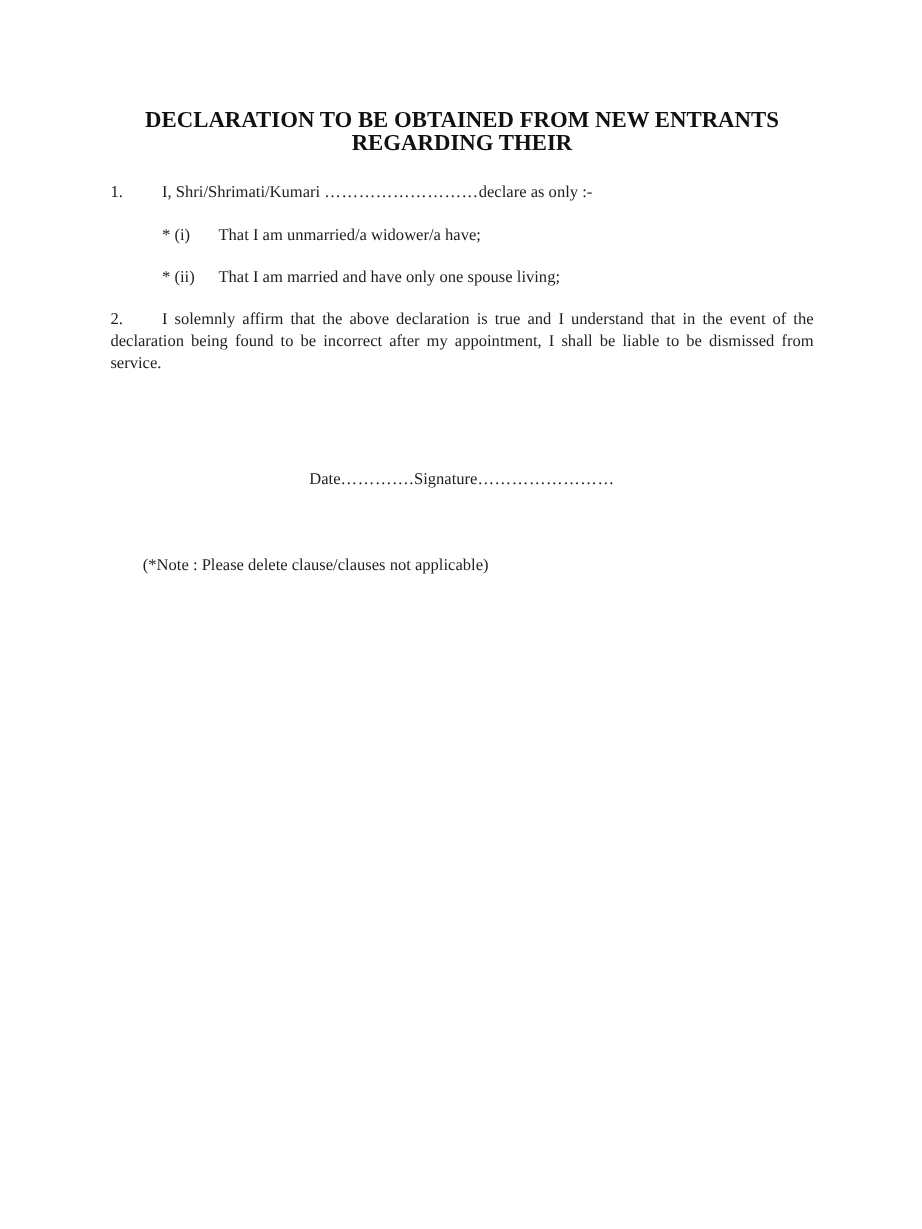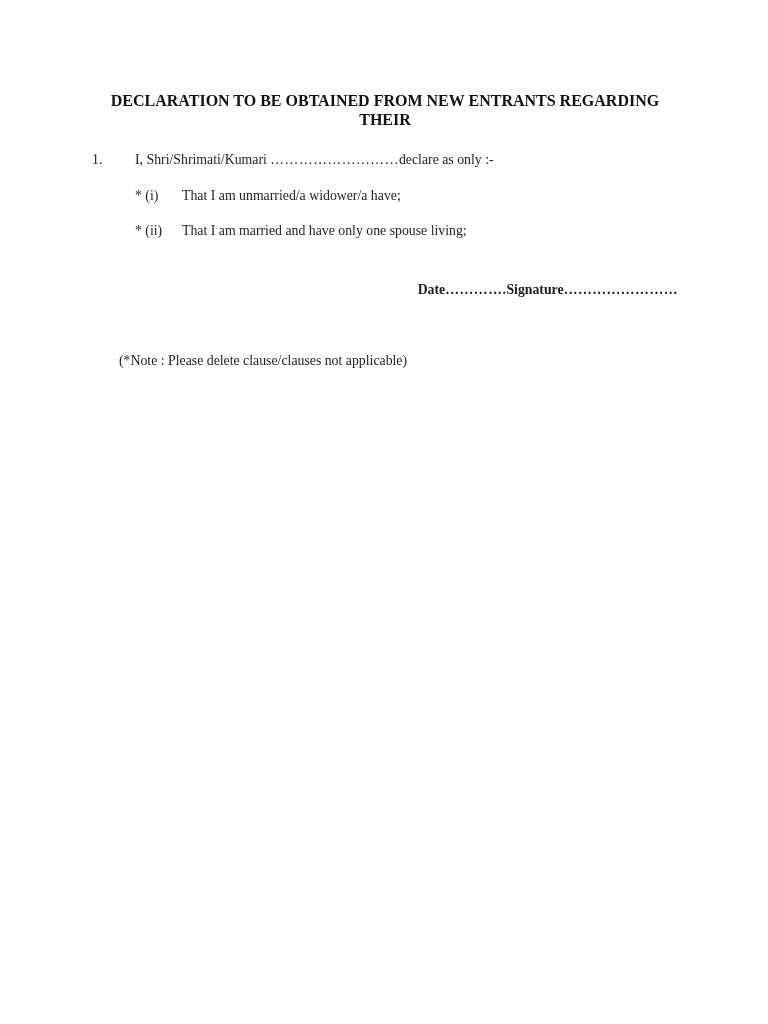--- a/index.html
+++ b/index.html
@@ -15,21 +15,21 @@
     font-size: 13.8px;
     line-height: 18.5px;
     overflow: hidden;
   }
   .content {
     padding: 91px 90px 0 92px; 
   }
   .title {
     text-align: center;
     font-weight: bold;
-    font-size: 16px;
+    font-size: 19px;
     line-height: 19px;
     color: #111111;
   }
   .title-line { display: block; }
   .item1 { margin-top: 22px; }
   .num {
     display: inline-block;
     width: 43px;
   }
   .dots {
@@ -48,23 +48,22 @@
   .clause-text {
     flex: 1;
     text-align: justify;
   }
   .para2 {
     margin-top: 16px;
     text-align: justify;
   }
   .sig-row {
     display: flex;
-    justify-content: flex-end;
-    margin-top: 40px;
-    font-weight: bold;
+    justify-content: center;
+    margin-top: 78px;
   }
   .note {
     margin-top: 53px;
     margin-left: 27px;
   }
 </style>
 </head>
 <body>
 
 <div class="page">
@@ -81,20 +80,21 @@
       <div class="clause-text">That I am unmarried/a widower/a have;</div>
     </div>
 
     <div class="clause">
       <span class="clause-marker">* (ii)</span>
       <div class="clause-text">That I am married and have only one spouse living;</div>
     </div>
 
 
 
+    <p class="para2"><span class="num">2.</span><span>I solemnly affirm that the above declaration is true and I understand that in the event of the declaration being found to be incorrect after my appointment, I shall be liable to be dismissed from service.</span></p>
 
     <div class="sig-row">
       <div><span>Date</span><span class="dots">………….</span></div>
       <div><span>Signature</span><span class="dots">……………………</span></div>
     </div>
 
     <p class="note">(*Note : Please delete clause/clauses not applicable)</p>
 
   </div>
 </div>

